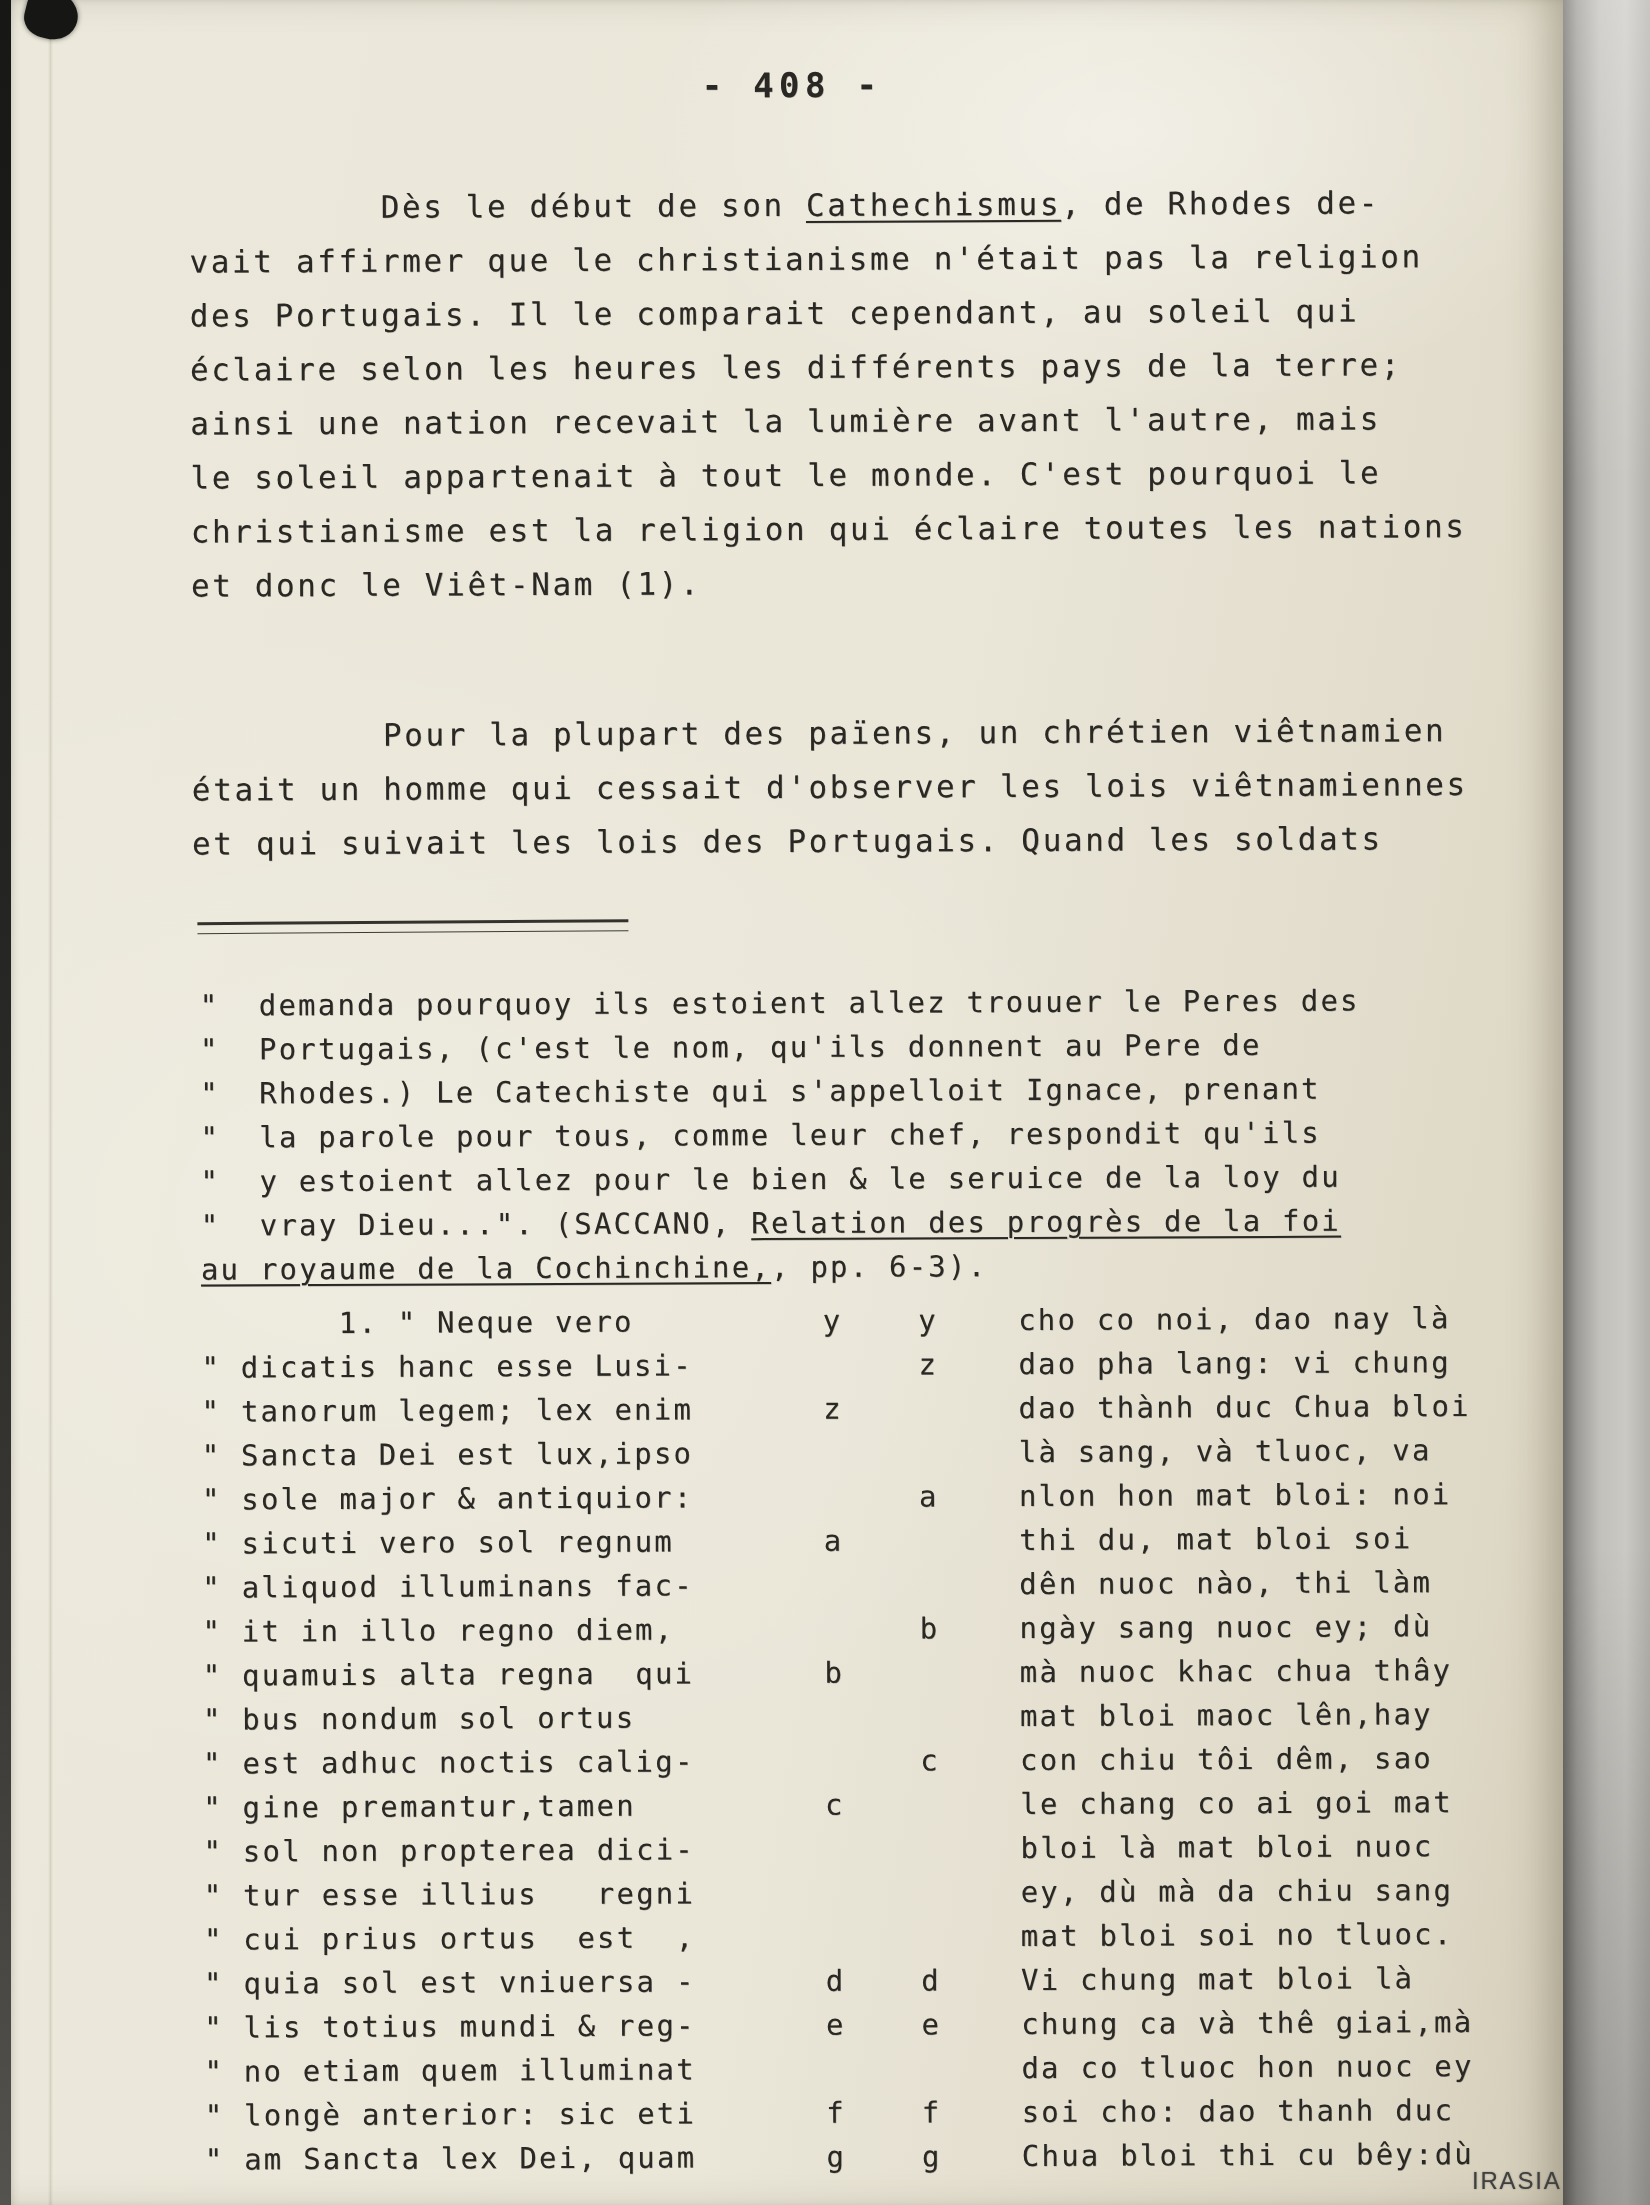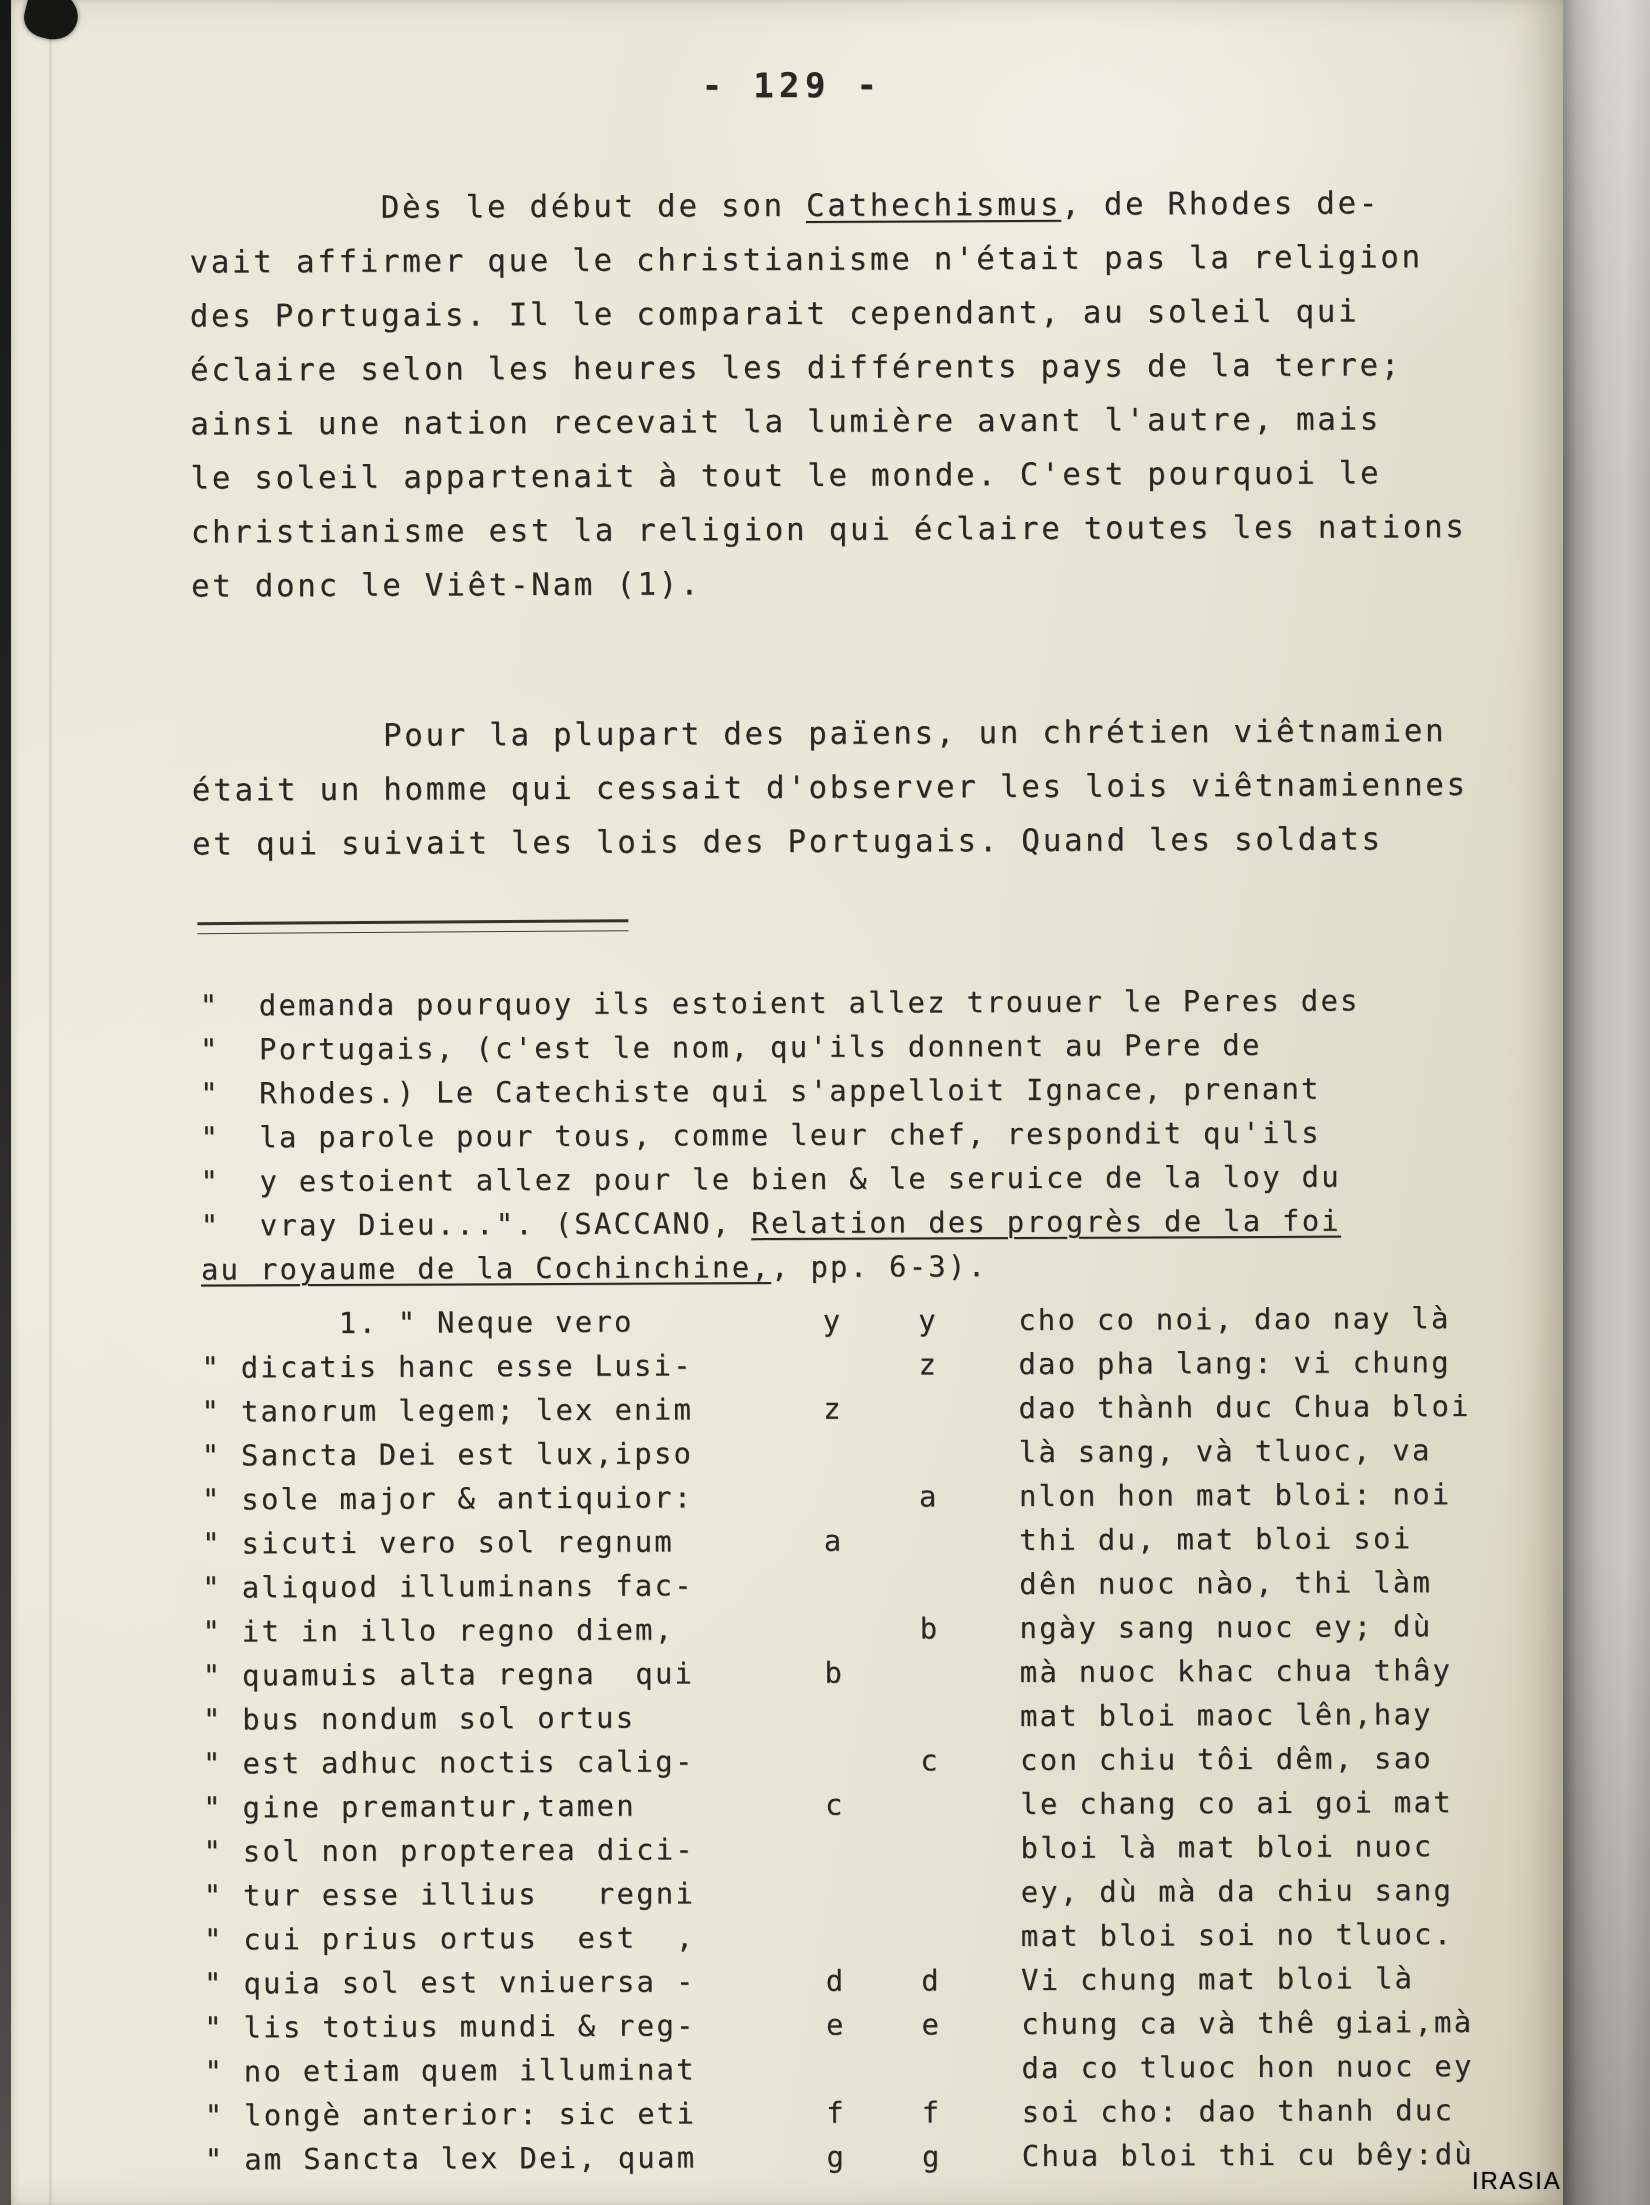--- a/index.html
+++ b/index.html
@@ -58,35 +58,35 @@
   .note-table{position:absolute;left:189px;top:1304px;width:1341px;font-size:29px;letter-spacing:2.2px;}
   .trow{display:flex;height:44px;}
   .c-latin{width:582px;white-space:pre;}
   .c-m1{width:99px;text-align:center;}
   .c-m2{width:92px;text-align:center;}
   .c-viet{flex:1;white-space:pre;padding-left:44px;}
   .u{text-decoration:underline;text-decoration-thickness:2.2px;text-underline-offset:5.3px;}
   .watermark{
     position:absolute;left:1472px;top:2167px;
     font-family:"Liberation Sans", sans-serif;font-size:24px;letter-spacing:1.8px;
-    color:#000000;text-shadow:0 0 1.8px rgba(60,60,58,.5);
+    color:#404040;text-shadow:0 0 1.8px rgba(60,60,58,.5);
   }
 </style>
 </head>
 <body>
 
 <div class="canvas">
   <div class="left-edge"></div>
 
   <div class="paper">
     <div class="crease"></div>
     <div class="corner-mark"></div>
 
     <div class="content ink">
-      <div class="page-number">- 129 -</div>
+      <div class="page-number">- 408 -</div>
 
       <div class="para para1">
           <div class="line"><span>         Dès le début de son </span><span class="u">Cathechismus</span><span>, de Rhodes de-</span></div>
           <div class="line"><span>vait affirmer que le christianisme n'était pas la religion</span></div>
           <div class="line"><span>des Portugais. Il le comparait cependant, au soleil qui</span></div>
           <div class="line"><span>éclaire selon les heures les différents pays de la terre;</span></div>
           <div class="line"><span>ainsi une nation recevait la lumière avant l'autre, mais</span></div>
           <div class="line"><span>le soleil appartenait à tout le monde. C'est pourquoi le</span></div>
           <div class="line"><span>christianisme est la religion qui éclaire toutes les nations</span></div>
           <div class="line"><span>et donc le Viêt-Nam (1).</span></div>

